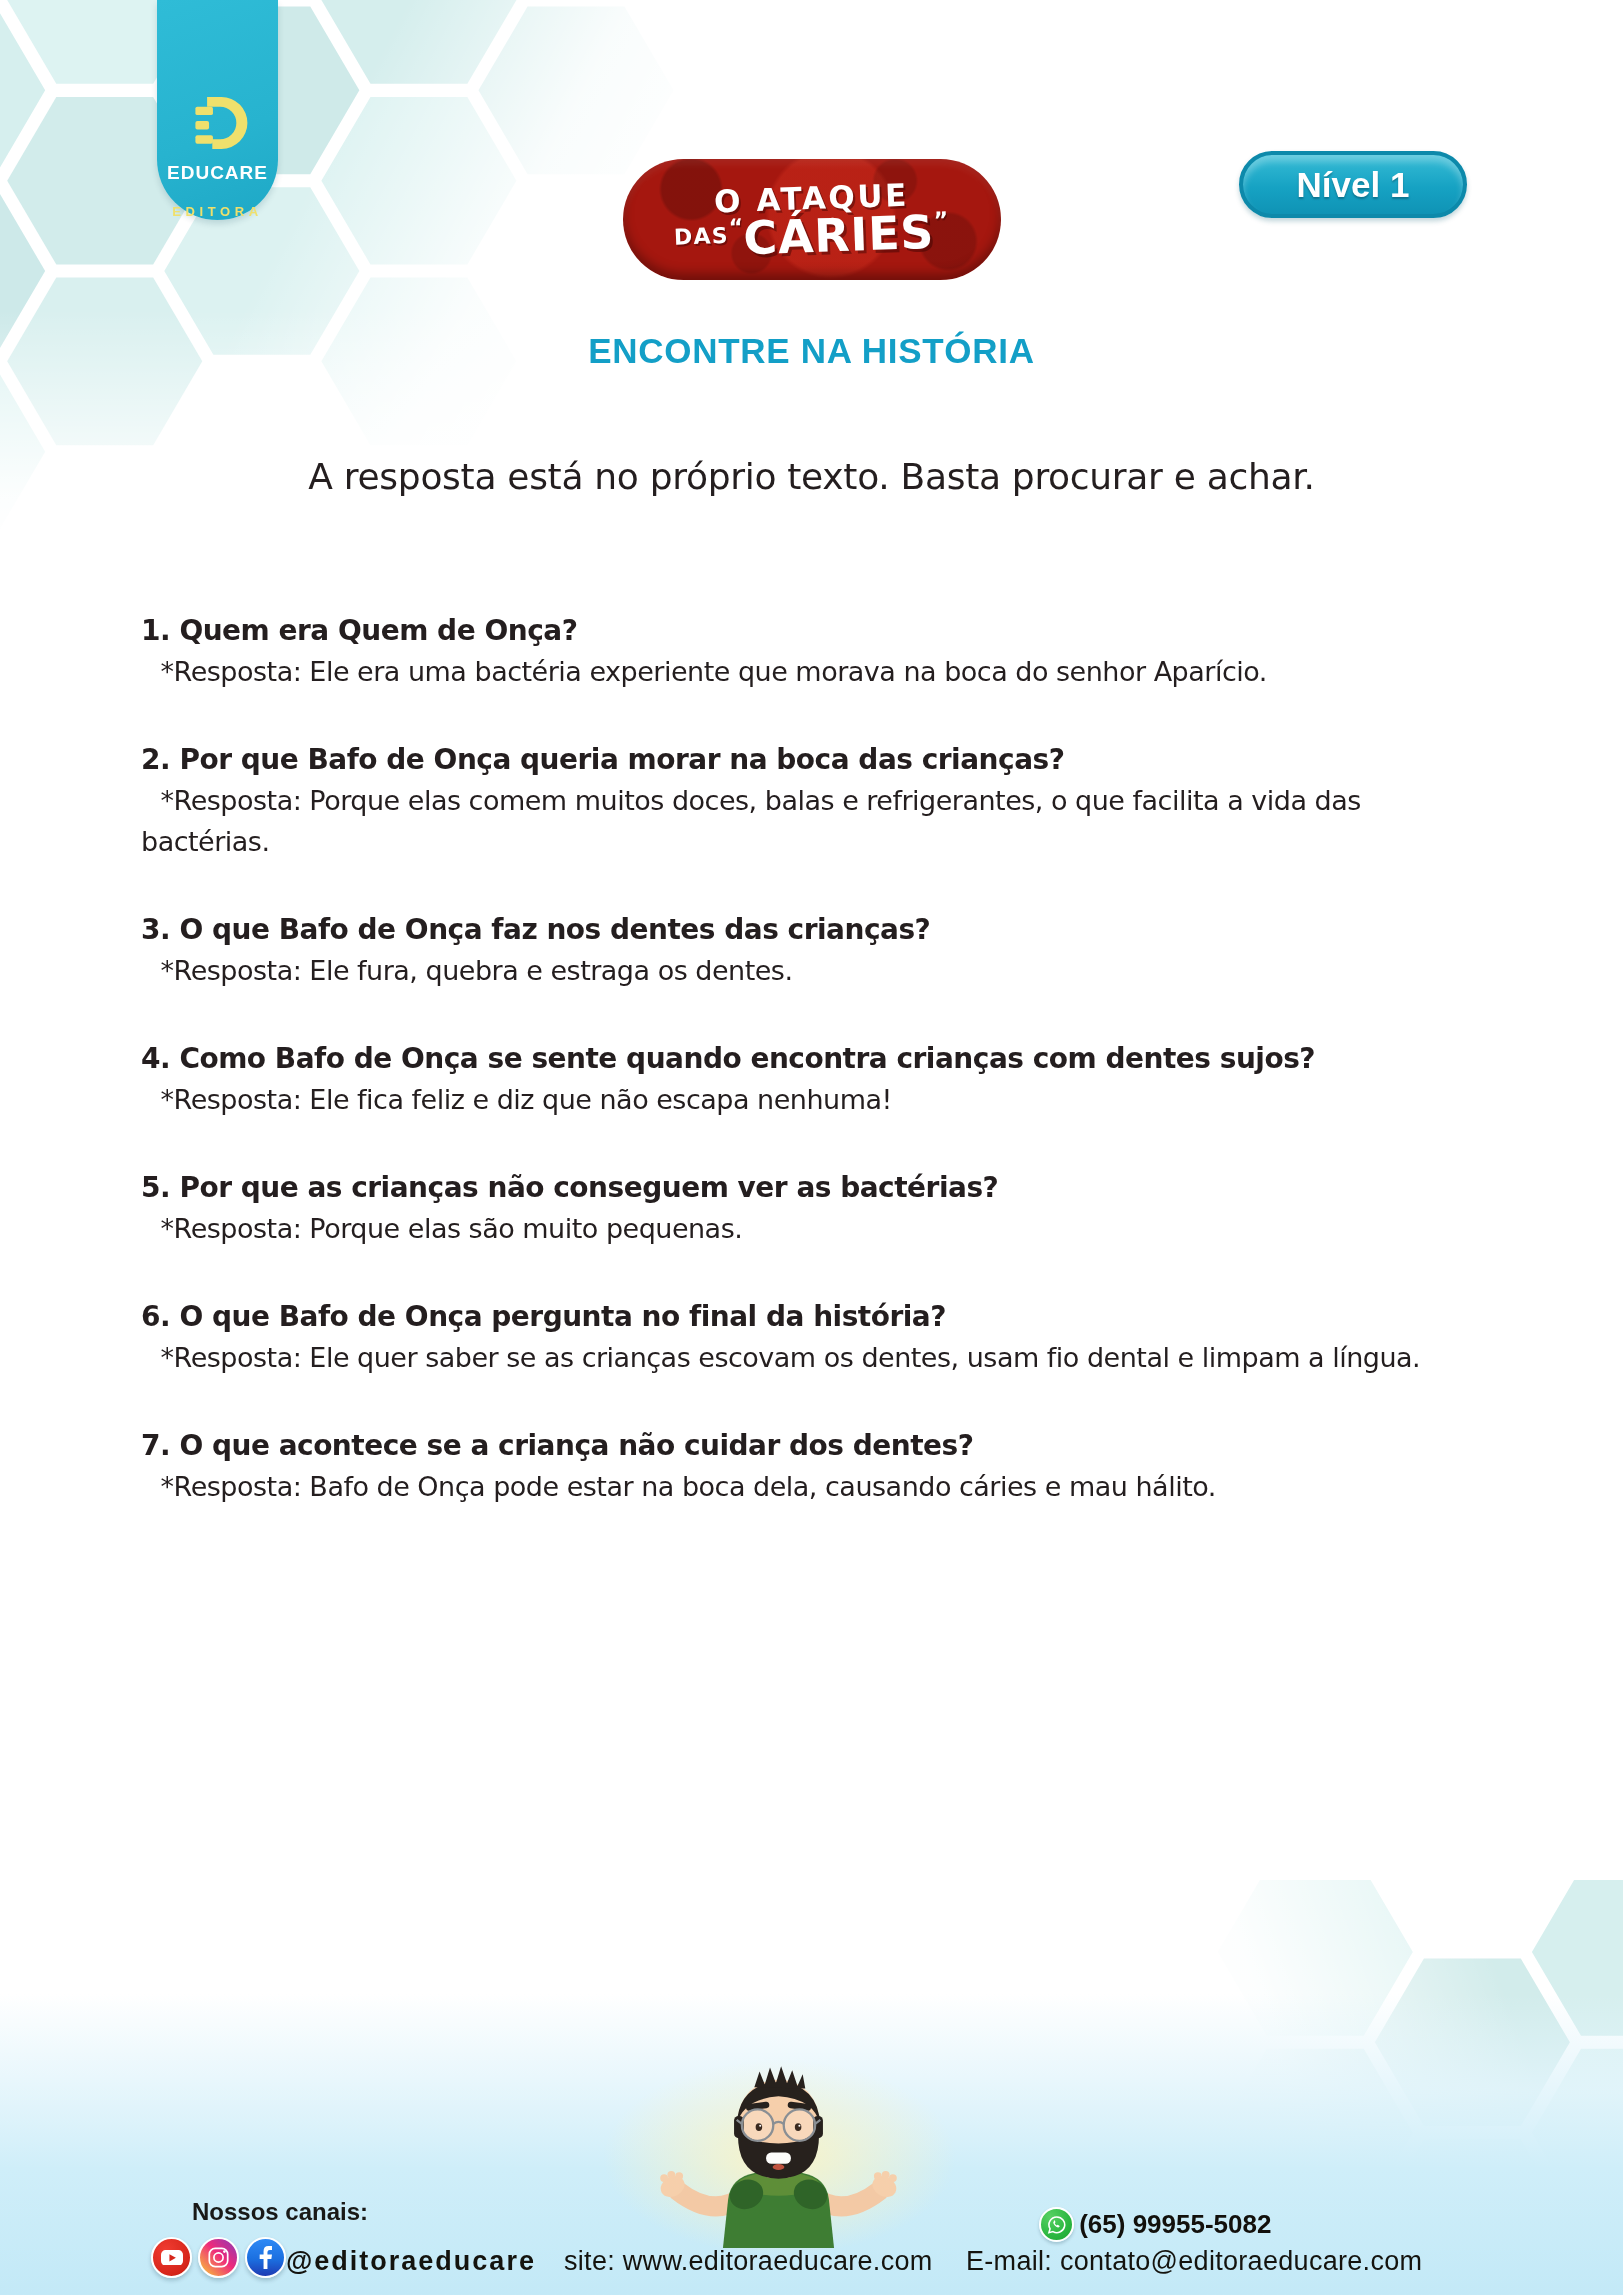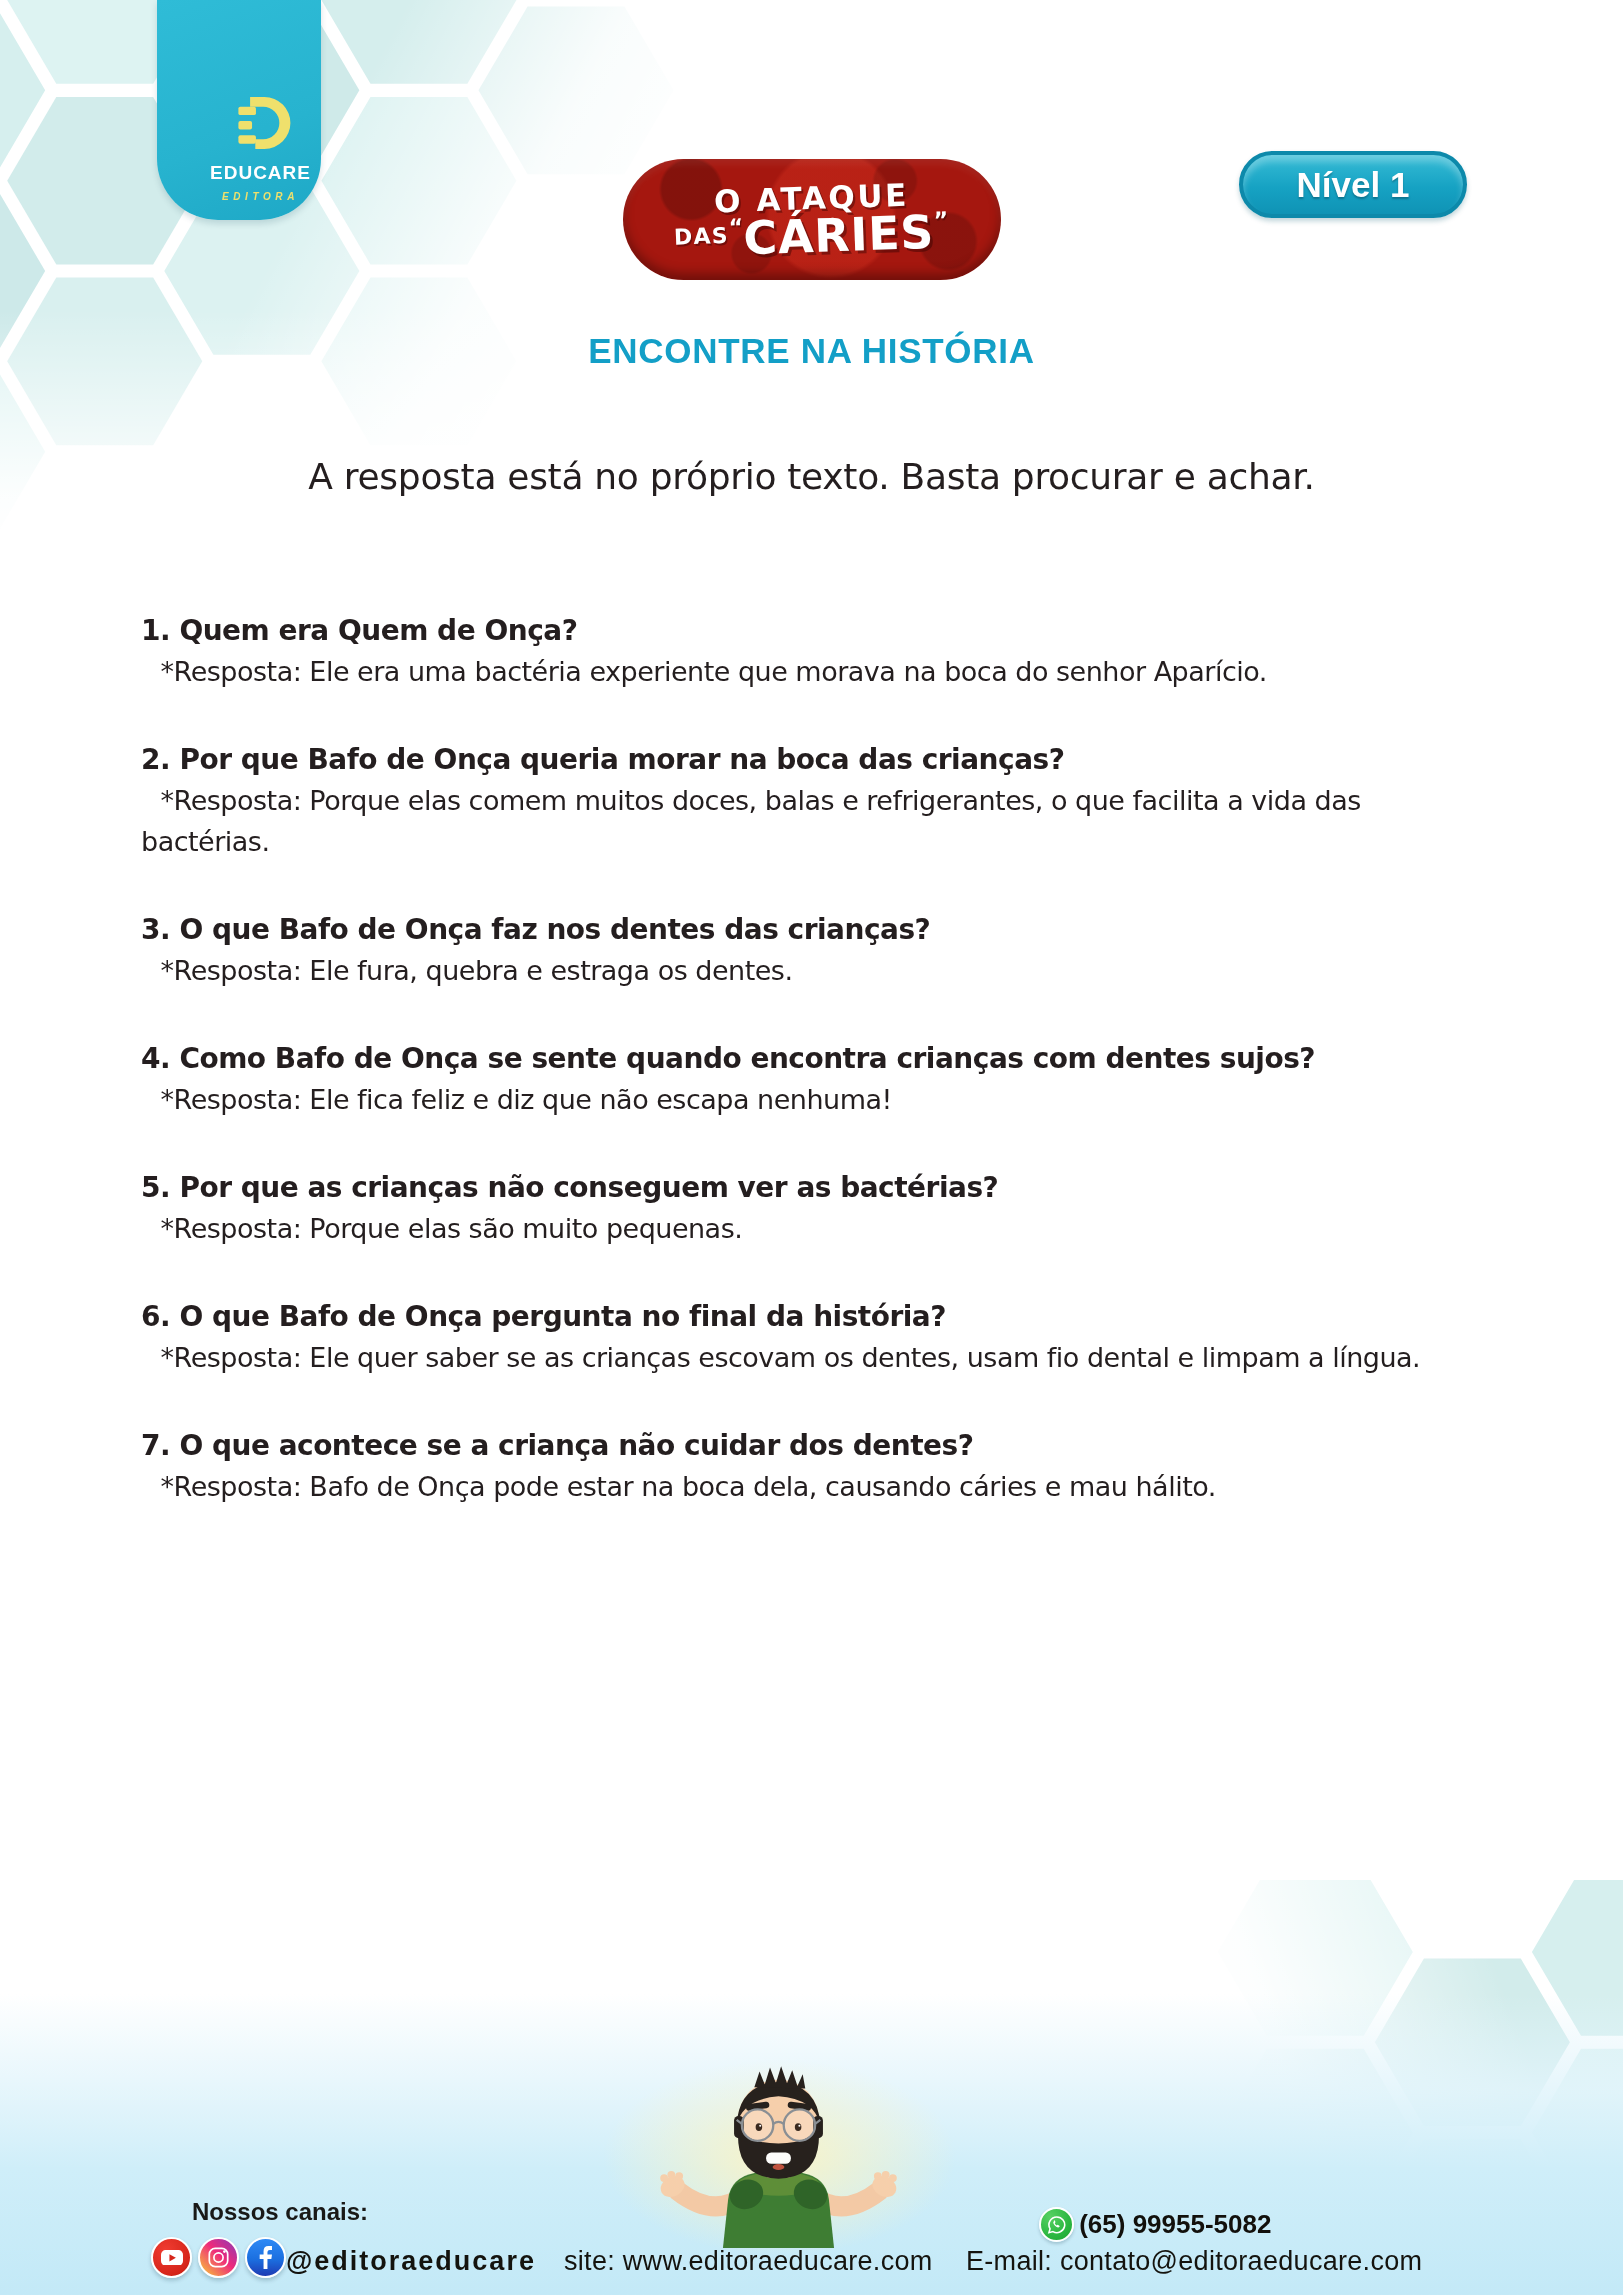--- a/index.html
+++ b/index.html
@@ -12,25 +12,25 @@
     background:linear-gradient(118deg,rgba(255,255,255,0) 40%,rgba(255,255,255,.85) 62%,#fff 76%),
                linear-gradient(180deg,rgba(255,255,255,0) 55%,rgba(255,255,255,.9) 88%,#fff 97%);}
   .hex-br{position:absolute;left:1217px;top:1880px;width:406px;height:432px;}
   .hex-br-fade{position:absolute;left:1217px;top:1880px;width:406px;height:432px;pointer-events:none;
     background:linear-gradient(250deg,rgba(255,255,255,0) 28%,rgba(255,255,255,.92) 72%,#fff 88%);}
 
   
   .logo-ribbon{position:absolute;left:157px;top:0;width:121px;height:220px;
     background:linear-gradient(160deg,#2fbcd7 0%,#27b3cf 60%,#1ea8c6 100%);
     border-radius:0 0 61px 61px;display:flex;flex-direction:column;align-items:center;
-    box-shadow:0 3.9px 6.5px rgba(0,60,80,.15);padding-left:43px;}
+    box-shadow:0 3.9px 6.5px rgba(0,60,80,.15);}
   .logo-d{margin-top:93px;}
   .logo-brand{color:#fff;font-weight:800;font-size:19px;letter-spacing:1px;margin-top:3.9px;
     font-family:"Liberation Sans",sans-serif;}
-  .logo-sub{color:#efe06c;font-size:10px;letter-spacing:4.6px;margin-top:7px;font-weight:700;font-style:italic;}
+  .logo-sub{color:#efe06c;font-size:13px;letter-spacing:4.6px;margin-top:20px;font-weight:700;}
 
   
   .story-badge{position:absolute;left:50%;top:159px;transform:translateX(-50%);
     width:378px;height:121px;border-radius:61px;
     background:
       radial-gradient(circle at 18% 25%,rgba(0,0,0,.20) 0 9%,transparent 10%),
       radial-gradient(circle at 72% 18%,rgba(0,0,0,.14) 0 7%,transparent 8%),
       radial-gradient(circle at 86% 68%,rgba(0,0,0,.16) 0 8%,transparent 9%),
       radial-gradient(circle at 34% 78%,rgba(0,0,0,.13) 0 7%,transparent 8%),
       radial-gradient(circle at 55% 45%,rgba(255,70,45,.22) 0 28%,transparent 30%),

